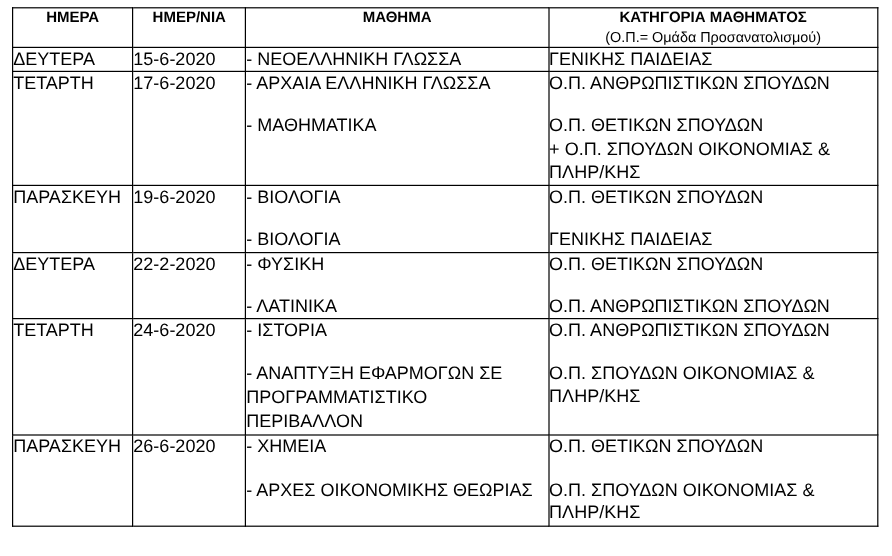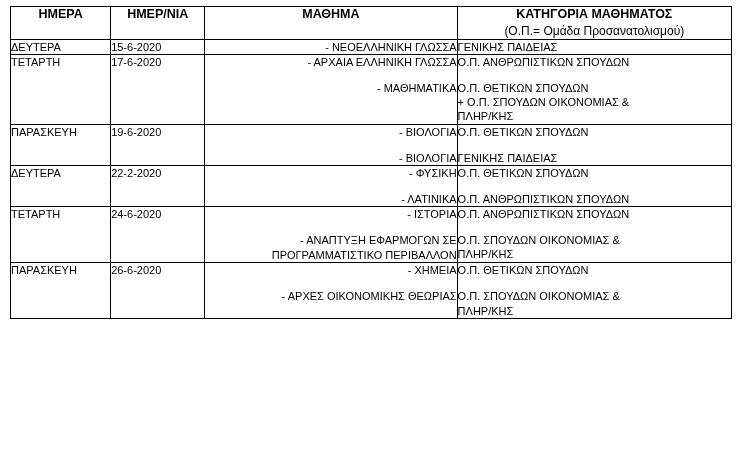--- a/index.html
+++ b/index.html
@@ -45,34 +45,34 @@
     line-height: 1.25;
   }
   thead th .sub {
     display: block;
     font-weight: normal;
     font-size: 12px;
     margin-top: 1px;
   }
 
   tbody td {
-    font-size: 11px;
+    font-size: 15px;
     line-height: 1.3;
   }
   .cell-day {
     padding: 5px 0 4px 6px;
     text-align: left;
   }
   .cell-date {
     padding: 5px 0 4px 8px;
     text-align: left;
   }
   .cell-subj {
     padding: 5px 6px 4px 6px;
-    text-align: right;
+    text-align: left;
   }
   .cell-cat {
     padding: 5px 6px 4px 6px;
     text-align: left;
   }
   .line {
     display: block;
     white-space: pre-line;
   }
   .line + .line {

